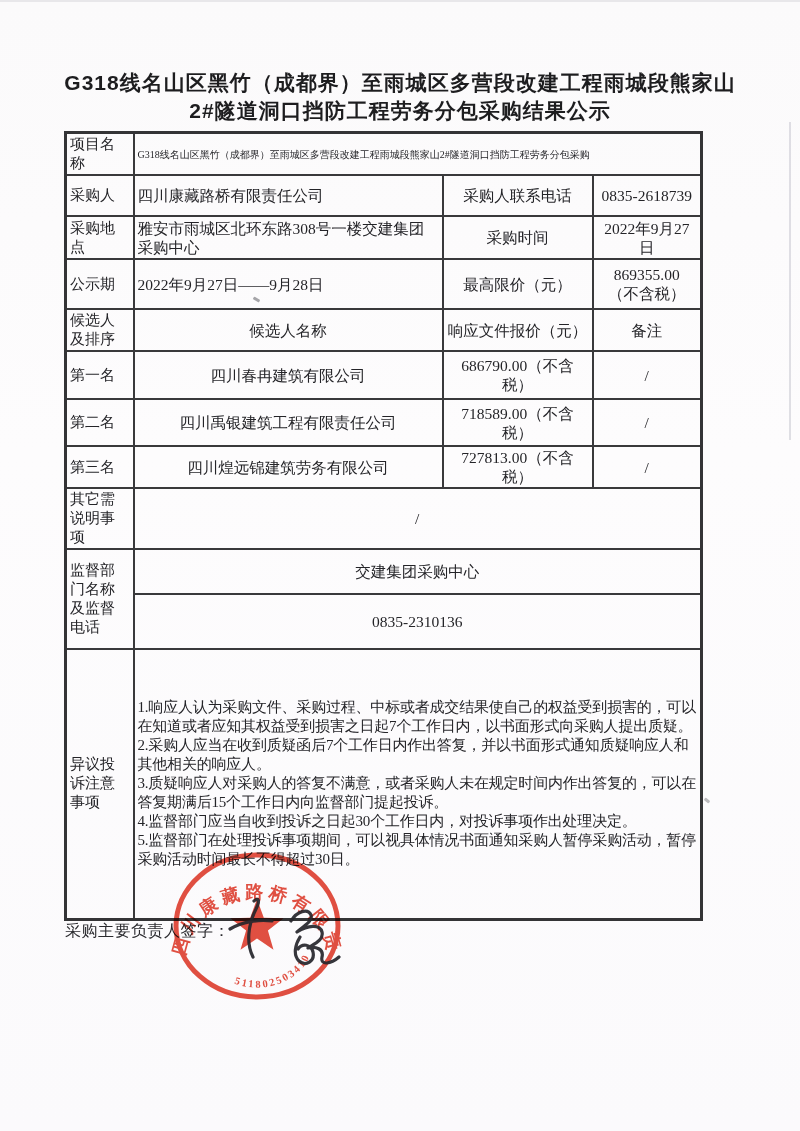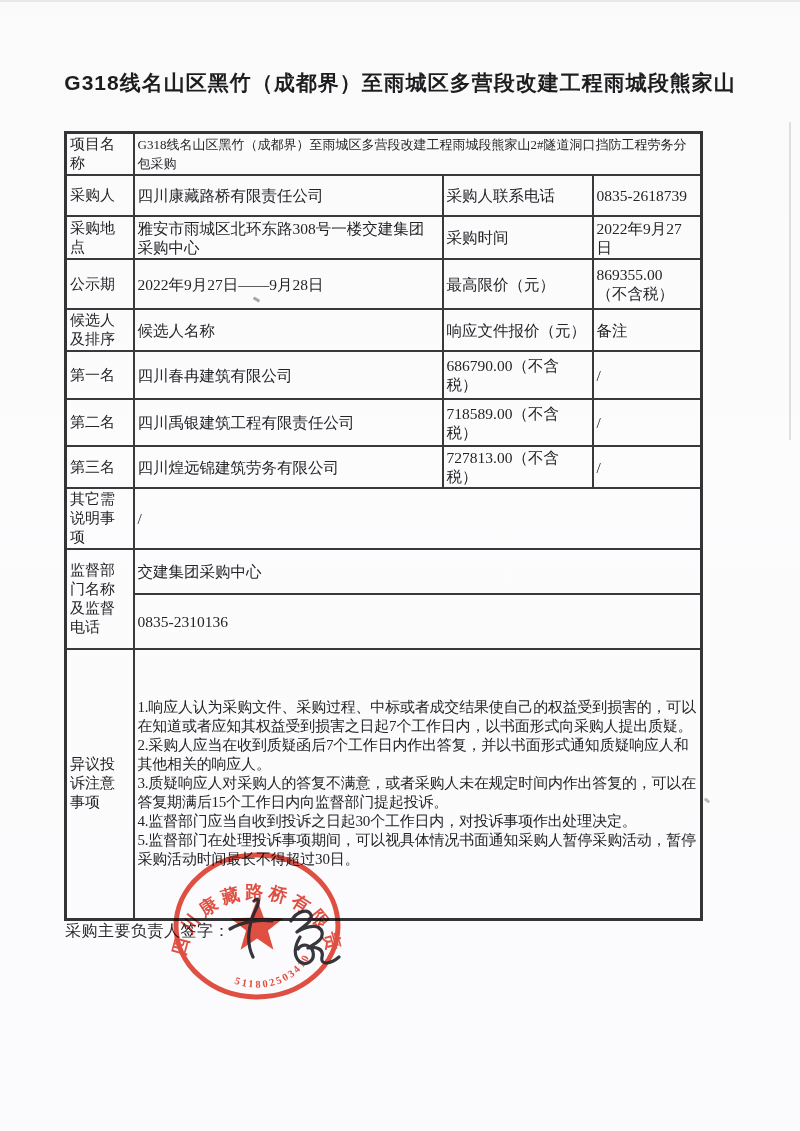--- a/index.html
+++ b/index.html
@@ -14,27 +14,27 @@
 
   .title{position:absolute;left:0;top:69px;width:100%;text-align:center;
          font-family:"Liberation Sans","DejaVu Sans",sans-serif;font-weight:700;
          font-size:21px;line-height:28px;letter-spacing:1px;color:#1d1d1f;}
 
   table.doc{position:absolute;left:64px;top:131px;width:636px;border-collapse:collapse;
             table-layout:fixed;border:3px solid #343436;font-size:15.5px;color:#242428;}
   table.doc td{border:2px solid #39393b;padding:1px 3px;vertical-align:middle;
                word-break:break-all;line-height:19px;}
   td.lbl{font-size:15px;padding:1px 2px;line-height:18px;}
-  td.ctr{}
+  td.ctr{text-align:center;}
   td.left{text-align:left;padding-left:5px;}
   tr.r-project{height:40px;} tr.r-purchaser{height:41px;} tr.r-location{height:43px;}
   tr.r-publicity{height:50px;} tr.r-candhead{height:38px;} tr.r-cand1{height:48px;}
   tr.r-cand2{height:47px;} tr.r-cand3{height:42px;} tr.r-other{height:46px;}
   tr.r-sup1{height:45px;} tr.r-sup2{height:55px;} tr.r-objection{height:270px;}
-  td.project-val{font-size:13px;line-height:21px;}
+  td.project-val{font-size:10px;line-height:21px;}
   td.price-cell div{line-height:19px;}
   td.objection-cell{font-size:15px;line-height:22.5px;letter-spacing:-0.2px;
                     padding:6px 7px 6px 6px;vertical-align:middle;}
 
   .sign-label{position:absolute;left:65px;top:921px;font-size:16px;letter-spacing:.5px;color:#2a2a2e;}
 
   .stamp{position:absolute;left:171px;top:851px;width:172px;height:152px;
          opacity:.88;mix-blend-mode:multiply;}
   .stamp text{font-family:"Liberation Serif","DejaVu Serif",serif;font-weight:700;}
   .signature{position:absolute;left:196px;top:893px;width:250px;height:90px;opacity:.92;}
@@ -43,20 +43,21 @@
 <body>
 
 <div class="page">
   <div class="top-smear"></div>
   <div class="edge-line"></div>
   <div class="speck speck1"></div>
   <div class="speck speck2"></div>
 
   <div class="title">
     <div>G318线名山区黑竹（成都界）至雨城区多营段改建工程雨城段熊家山</div>
+    <div>2#隧道洞口挡防工程劳务分包采购结果公示</div>
   </div>
 
   <table class="doc">
     <colgroup>
         <col style="width:68px">
         <col style="width:309px">
         <col style="width:150px">
         <col style="width:109px">
       </colgroup>
 

